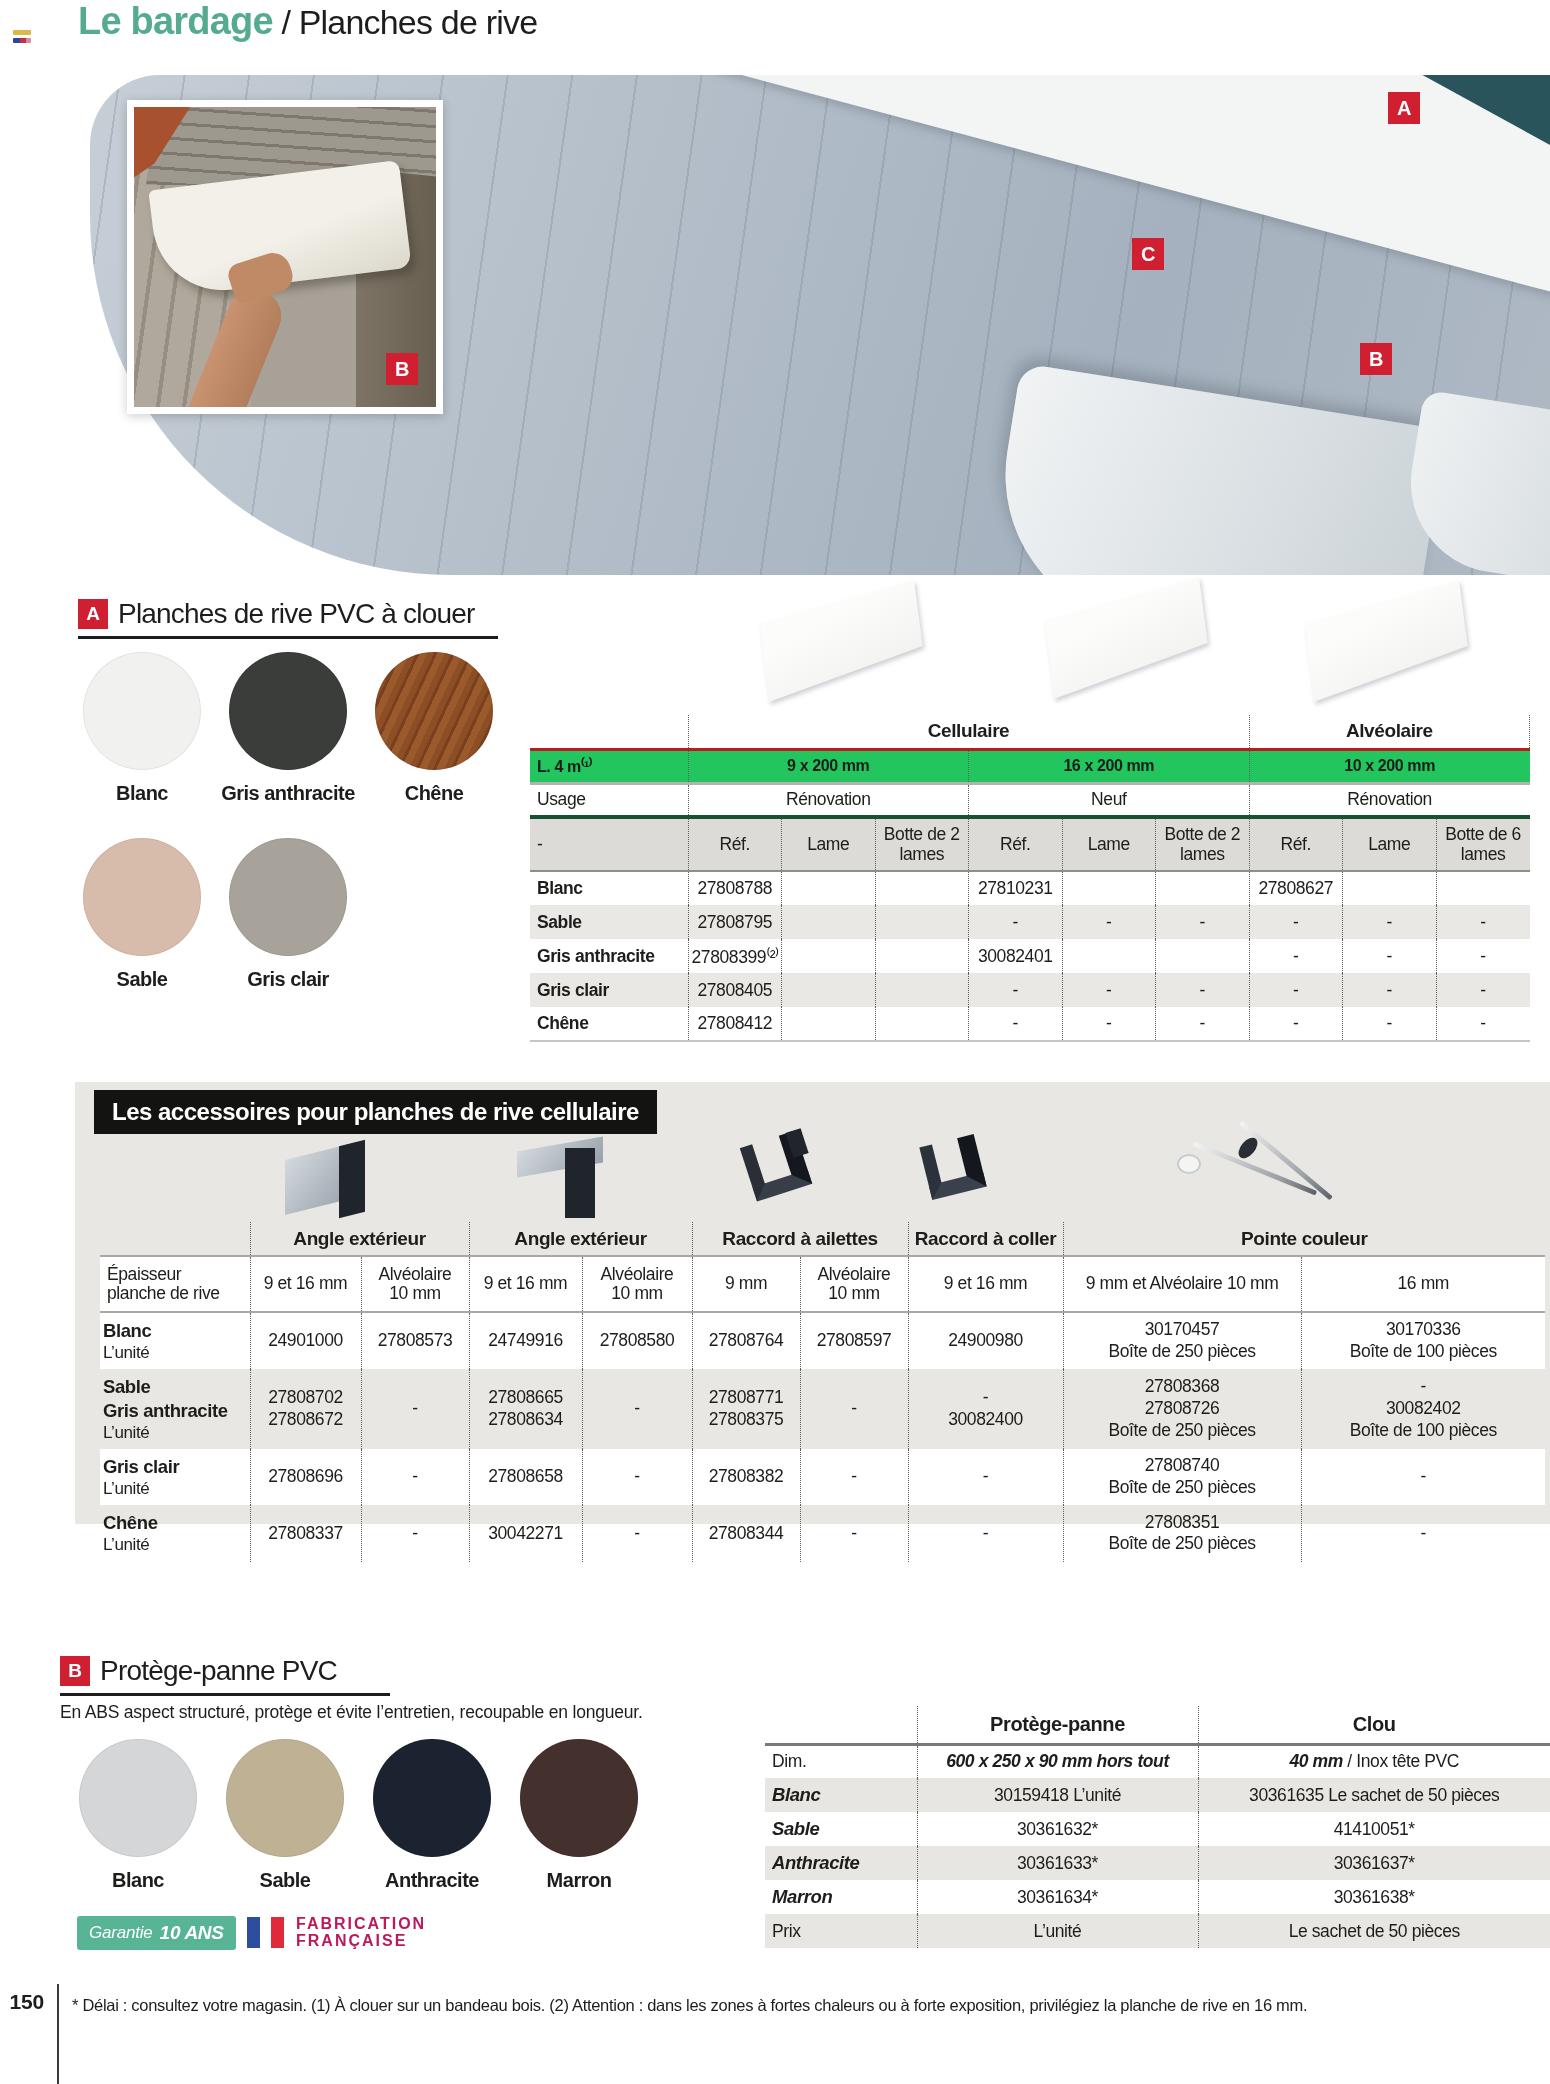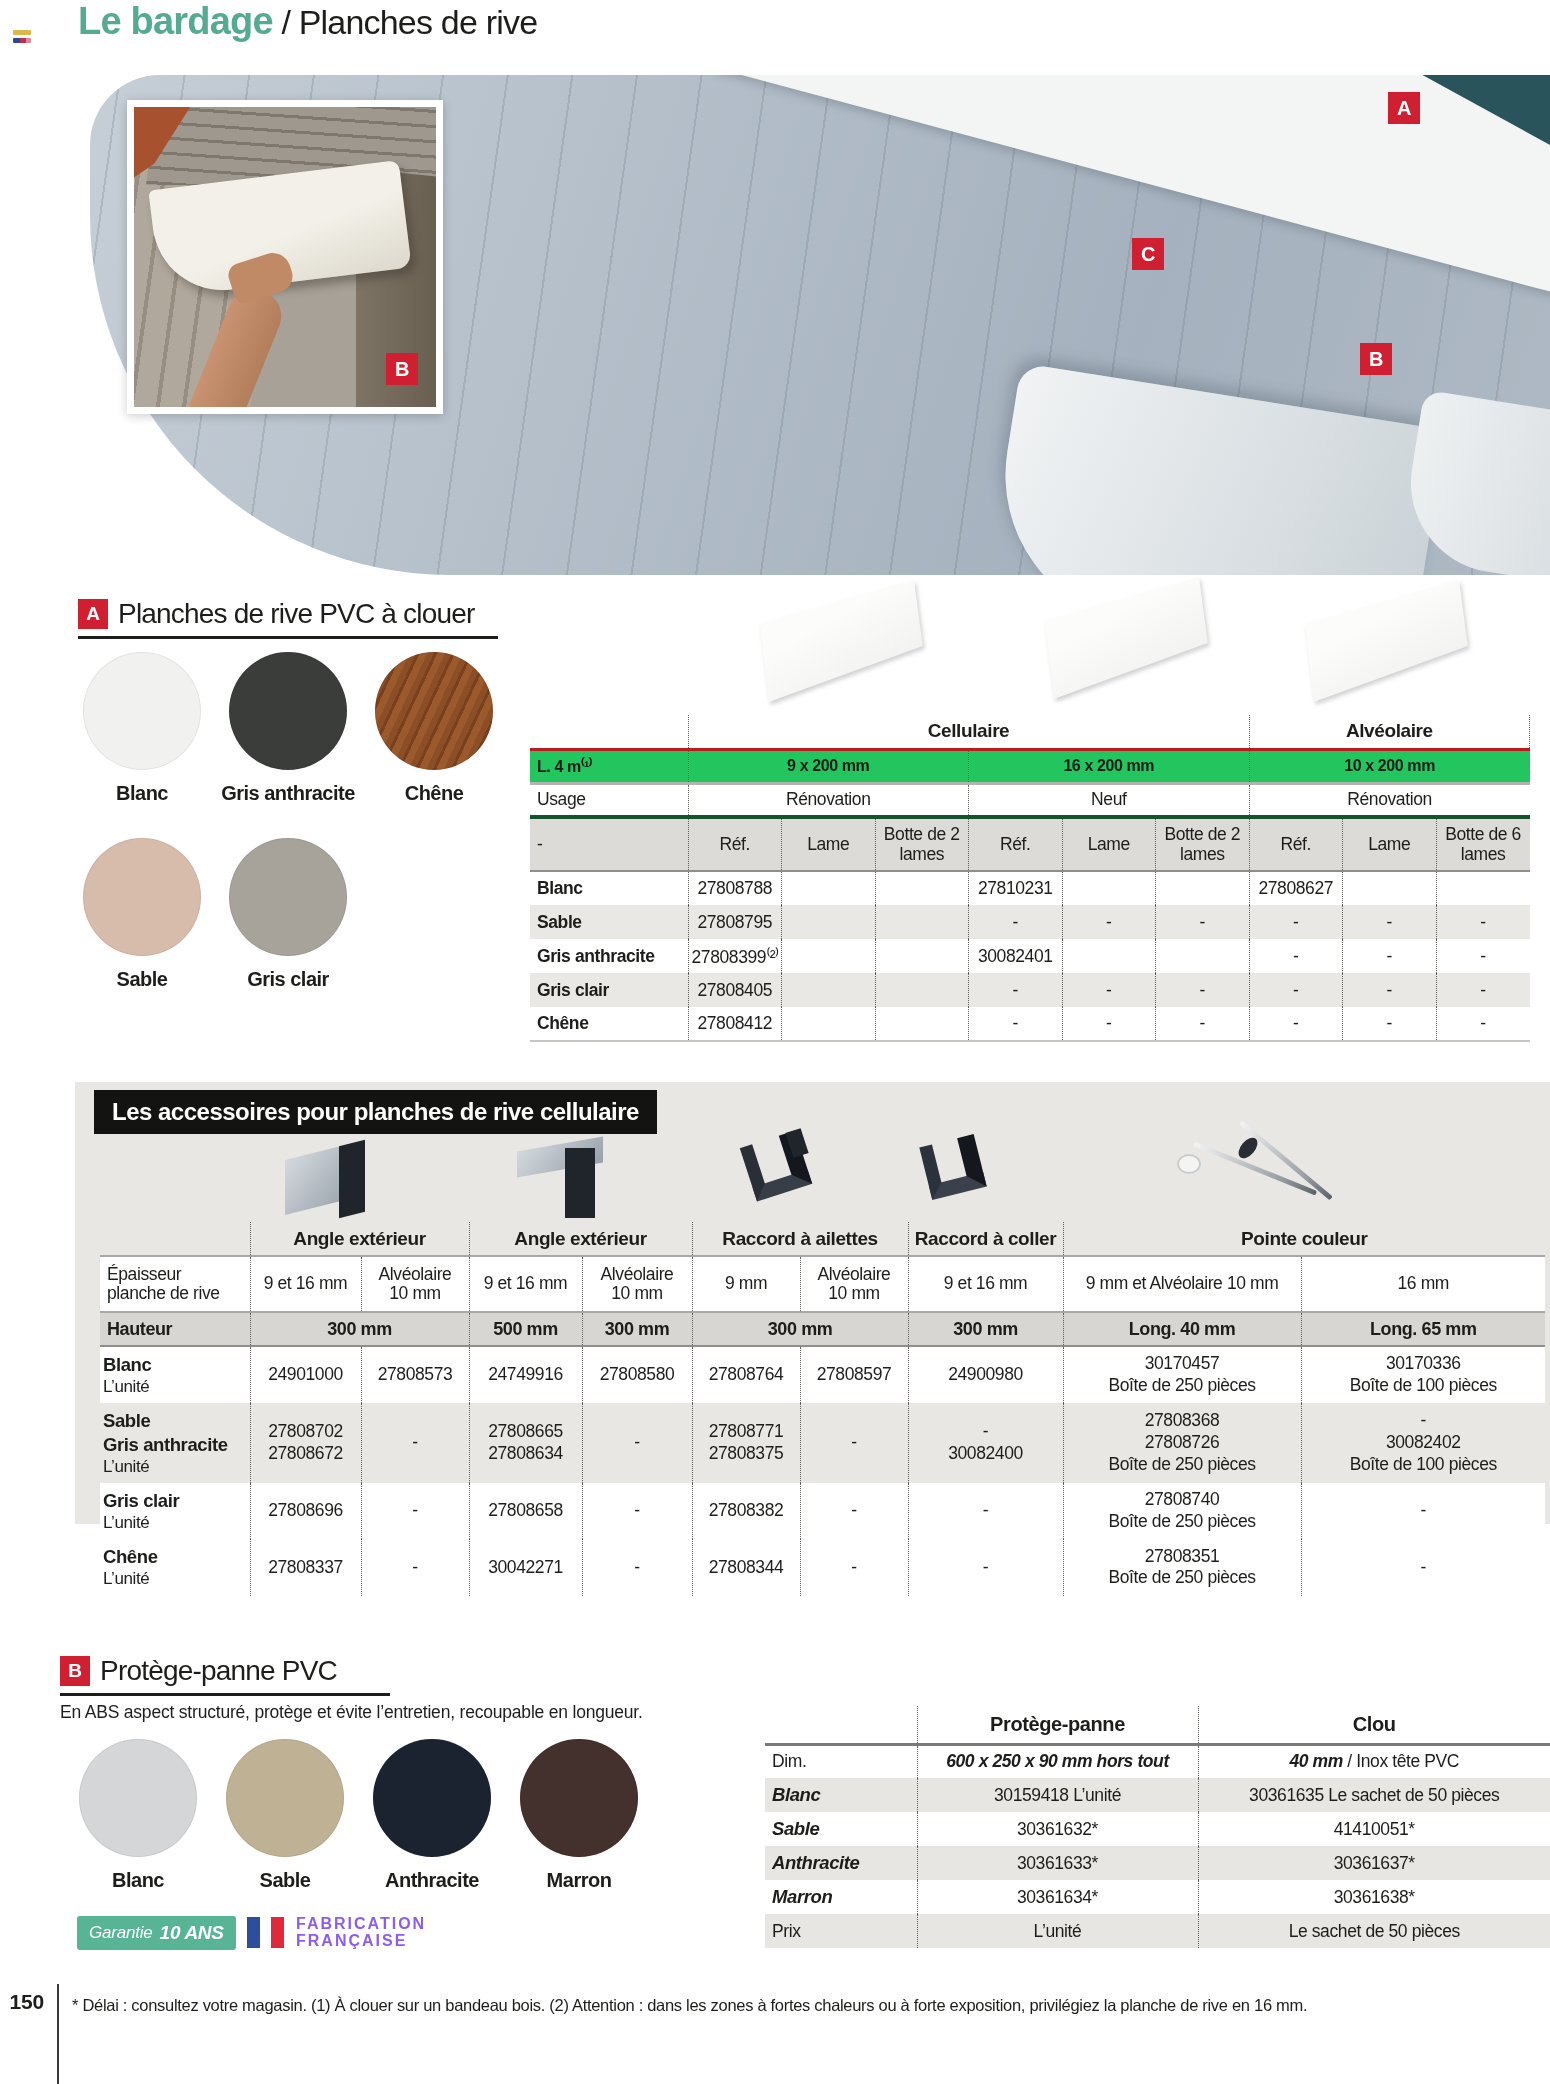--- a/index.html
+++ b/index.html
@@ -110,21 +110,21 @@
   #tableB tr.shade td{background:#e8e6e2;}
   #tableB td.lab.b{font-weight:bold;font-size:18.5px;}
 
   
   #badge{position:absolute;left:77px;top:1916px;height:34px;background:#57b495;color:#fff;display:inline-flex;align-items:center;padding:0 12px;border-radius:3px;gap:7px;}
   #badge .g1{font-style:italic;font-size:17px;}
   #badge .g2{font-style:italic;font-weight:bold;font-size:19px;letter-spacing:-0.3px;}
   .flag{position:absolute;top:1917px;width:13px;height:31px;}
   #flagB{left:247px;background:#2d4e9e;}
   #flagR{left:271px;background:#e02a3c;}
-  #origin{position:absolute;left:296px;top:1915px;font-weight:bold;font-size:16px;letter-spacing:2px;line-height:17px;color:#8b5cf6;}
+  #origin{position:absolute;left:296px;top:1915px;font-weight:bold;font-size:16px;letter-spacing:2px;line-height:17px;color:#be185d;}
 
   
   #pageNum{position:absolute;left:0px;top:1990px;width:44px;text-align:right;font-weight:bold;font-size:21px;}
   #footRule{position:absolute;left:57px;top:1984px;width:2px;height:100px;background:#3a3a38;}
   #footnote{position:absolute;left:72px;top:1996px;font-size:16.5px;color:#1d1d1b;letter-spacing:-0.3px;}
 </style>
 </head>
 <body>
 
 <div id="page">
@@ -371,30 +371,20 @@
             </td>
             <td>9 mm</td>
             <td>
               <div>Alvéolaire</div>
               <div>10 mm</div>
             </td>
             <td>9 et 16 mm</td>
             <td>9 mm et Alvéolaire 10 mm</td>
             <td>16 mm</td>
           </tr>
-          <tr class="rowHaut">
-            <td colspan="1" class="lab">Hauteur</td>
-            <td colspan="2">300 mm</td>
-            <td colspan="1">500 mm</td>
-            <td colspan="1">300 mm</td>
-            <td colspan="2">300 mm</td>
-            <td colspan="1">300 mm</td>
-            <td colspan="1">Long. 40 mm</td>
-            <td colspan="1">Long. 65 mm</td>
-          </tr>
           <tr class="data">
             <td class="lab">
               <div>
                 <div class="nm">Blanc</div>
                 <div class="un">L’unité</div>
               </div>
             </td>
             <td>24901000</td>
             <td>27808573</td>
             <td>24749916</td>

